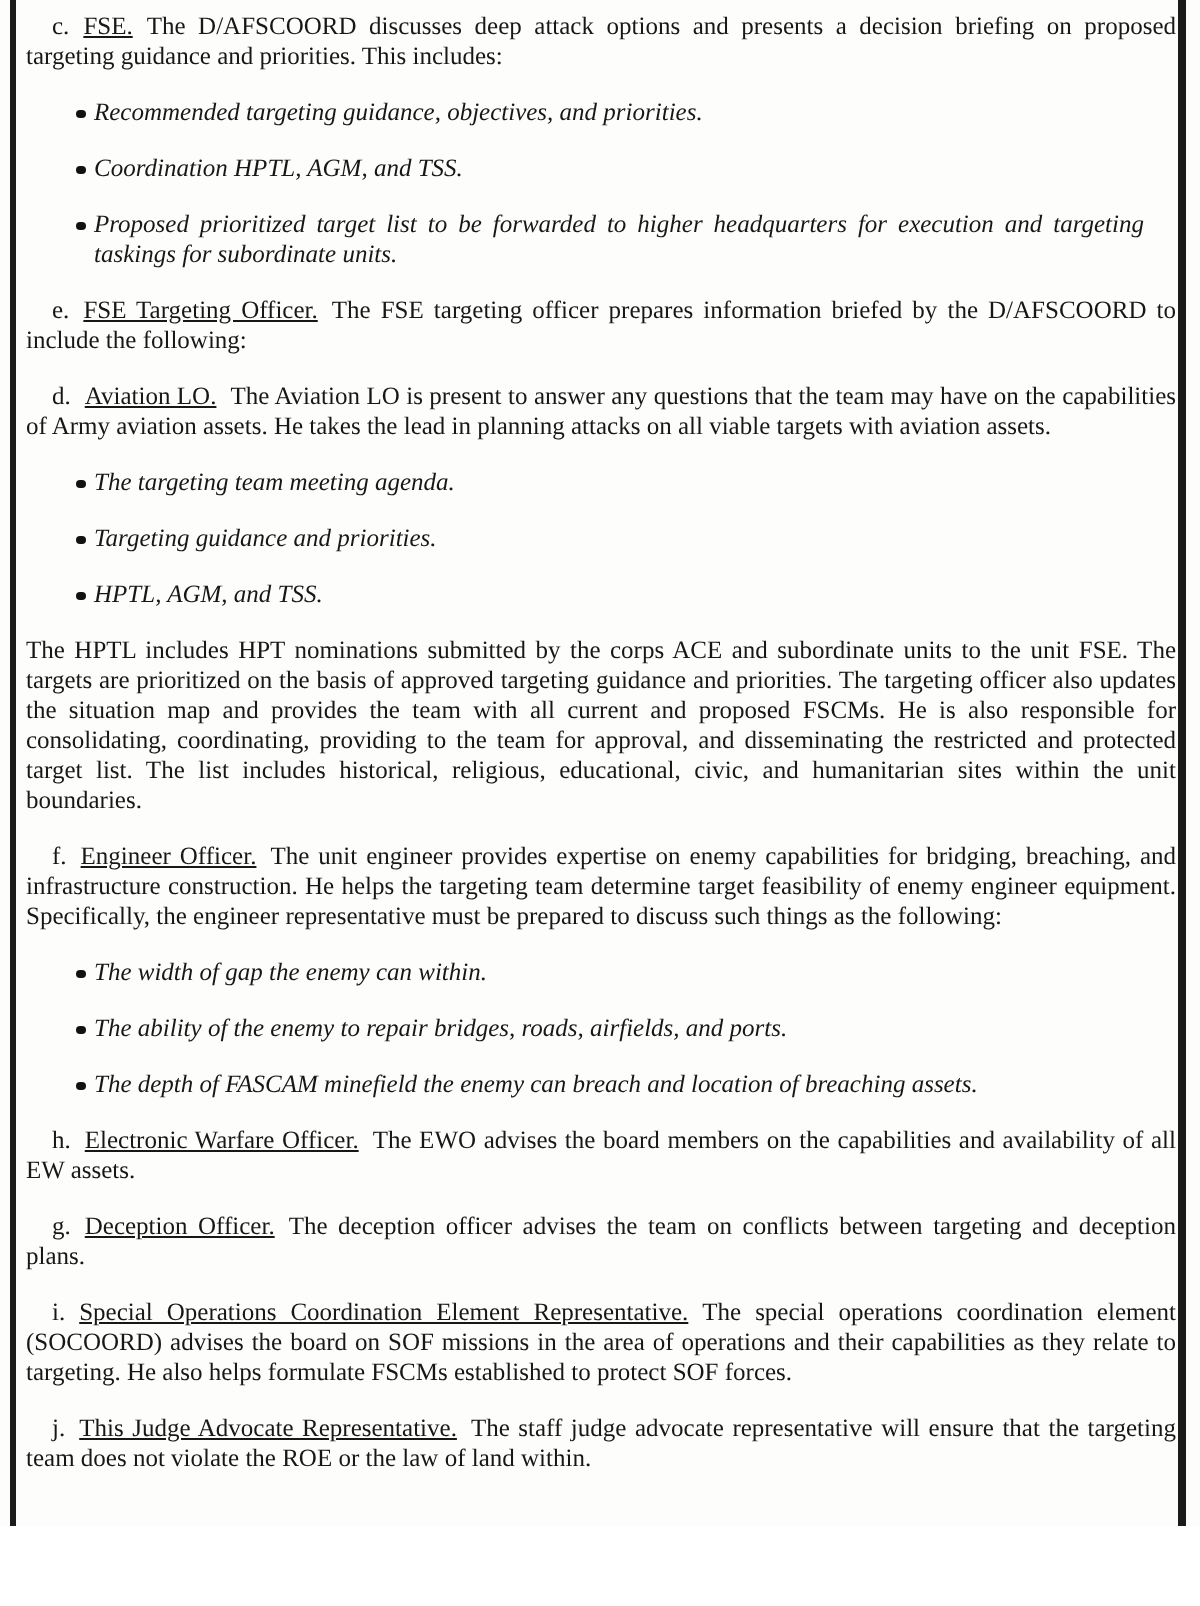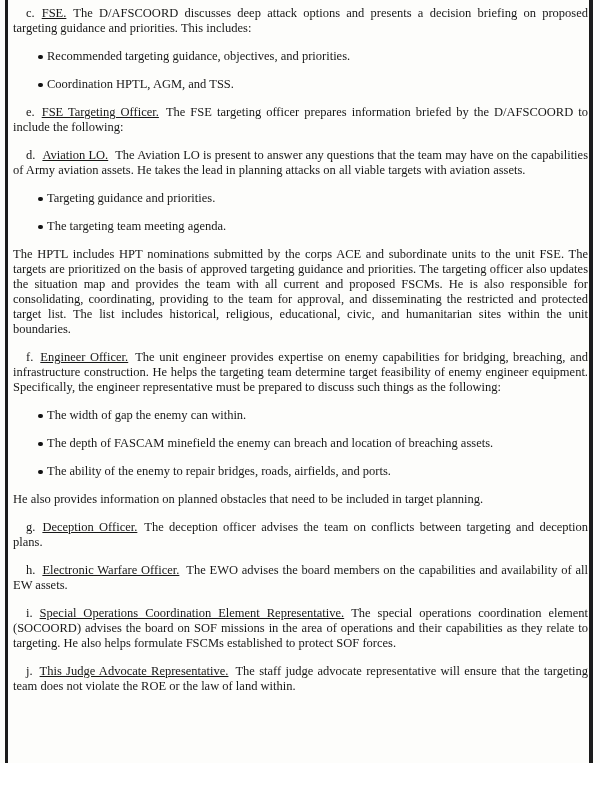--- a/index.html
+++ b/index.html
@@ -64,20 +64,21 @@
   }
   ul.bullets {
     list-style: none;
     margin: 0 0 13px 0;
     padding: 0;
   }
   ul.bullets li {
     position: relative;
     margin: 0 16px 13px 0;
     padding-left: 34px;
+    font-style: italic;
   }
   ul.bullets li::before {
     content: "";
     position: absolute;
     left: 25px;
     top: 5.5px;
     width: 4.5px;
     height: 4.5px;
     border-radius: 50%;
     background: #121212;
@@ -91,45 +92,46 @@
   <div class="scan-border-right"></div>
   <div class="scan-speck"></div>
 
   <div class="content">
 
     <p class="para section"><span class="sec-letter">c.</span><span class="sec-heading">FSE.</span><span class="sec-text">The D/AFSCOORD discusses deep attack options and presents a decision briefing on proposed targeting guidance and priorities.  This includes:</span></p>
 
     <ul class="bullets">
       <li class="bullet-item">Recommended targeting guidance, objectives, and priorities.</li>
       <li class="bullet-item">Coordination HPTL, AGM, and TSS.</li>
+      <li class="bullet-item">Proposed prioritized target list to be forwarded to higher headquarters for execution and targeting taskings for subordinate units.</li>
     </ul>
 
     <p class="para section"><span class="sec-letter">e.</span><span class="sec-heading">FSE Targeting Officer.</span><span class="sec-text">The FSE targeting officer prepares information briefed by the D/AFSCOORD to include the following:</span></p>
 
     <p class="para section"><span class="sec-letter">d.</span><span class="sec-heading">Aviation LO.</span><span class="sec-text">The Aviation LO is present to answer any questions that the team may have on the capabilities of Army aviation assets.  He takes the lead in planning attacks on all viable targets with aviation assets.</span></p>
 
     <ul class="bullets">
+      <li class="bullet-item">The targeting team meeting agenda.</li>
       <li class="bullet-item">Targeting guidance and priorities.</li>
-      <li class="bullet-item">The targeting team meeting agenda.</li>
+      <li class="bullet-item">HPTL, AGM, and TSS.</li>
     </ul>
 
     <p class="para">The HPTL includes HPT nominations submitted by the corps ACE and subordinate units to the unit FSE.  The targets are prioritized on the basis of approved targeting guidance and priorities.  The targeting officer also updates the situation map and provides the team with all current and proposed FSCMs.  He is also responsible for consolidating, coordinating, providing to the team for approval, and disseminating the restricted and protected target list.  The list includes historical, religious, educational, civic, and humanitarian sites within the unit boundaries.</p>
 
     <p class="para section"><span class="sec-letter">f.</span><span class="sec-heading">Engineer Officer.</span><span class="sec-text">The unit engineer provides expertise on enemy capabilities for bridging, breaching, and infrastructure construction.  He helps the targeting team determine target feasibility of enemy engineer equipment.  Specifically, the engineer representative must be prepared to discuss such things as the following:</span></p>
 
     <ul class="bullets">
       <li class="bullet-item">The width of gap the enemy can within.</li>
+      <li class="bullet-item">The ability of the enemy to repair bridges, roads, airfields, and ports.</li>
       <li class="bullet-item">The depth of FASCAM minefield the enemy can breach and location of breaching assets.</li>
-      <li class="bullet-item">The ability of the enemy to repair bridges, roads, airfields, and ports.</li>
     </ul>
 
-    <p class="para">He also provides information on planned obstacles that need to be included in target planning.</p>
+
+    <p class="para section"><span class="sec-letter">h.</span><span class="sec-heading">Electronic Warfare Officer.</span><span class="sec-text">The EWO advises the board members on the capabilities and availability of all EW assets.</span></p>
 
     <p class="para section"><span class="sec-letter">g.</span><span class="sec-heading">Deception Officer.</span><span class="sec-text">The deception officer advises the team on conflicts between targeting and deception plans.</span></p>
-
-    <p class="para section"><span class="sec-letter">h.</span><span class="sec-heading">Electronic Warfare Officer.</span><span class="sec-text">The EWO advises the board members on the capabilities and availability of all EW assets.</span></p>
 
     <p class="para section"><span class="sec-letter">i.</span><span class="sec-heading">Special Operations Coordination Element Representative.</span><span class="sec-text">The special operations coordination element (SOCOORD) advises the board on SOF missions in the area of operations and their capabilities as they relate to targeting.  He also helps formulate FSCMs established to protect SOF forces.</span></p>
 
     <p class="para section"><span class="sec-letter">j.</span><span class="sec-heading">This Judge Advocate Representative.</span><span class="sec-text">The staff judge advocate representative will ensure that the targeting team does not violate the ROE or the law of land within.</span></p>
 
   </div>
 </div>
 
 </body></html>

